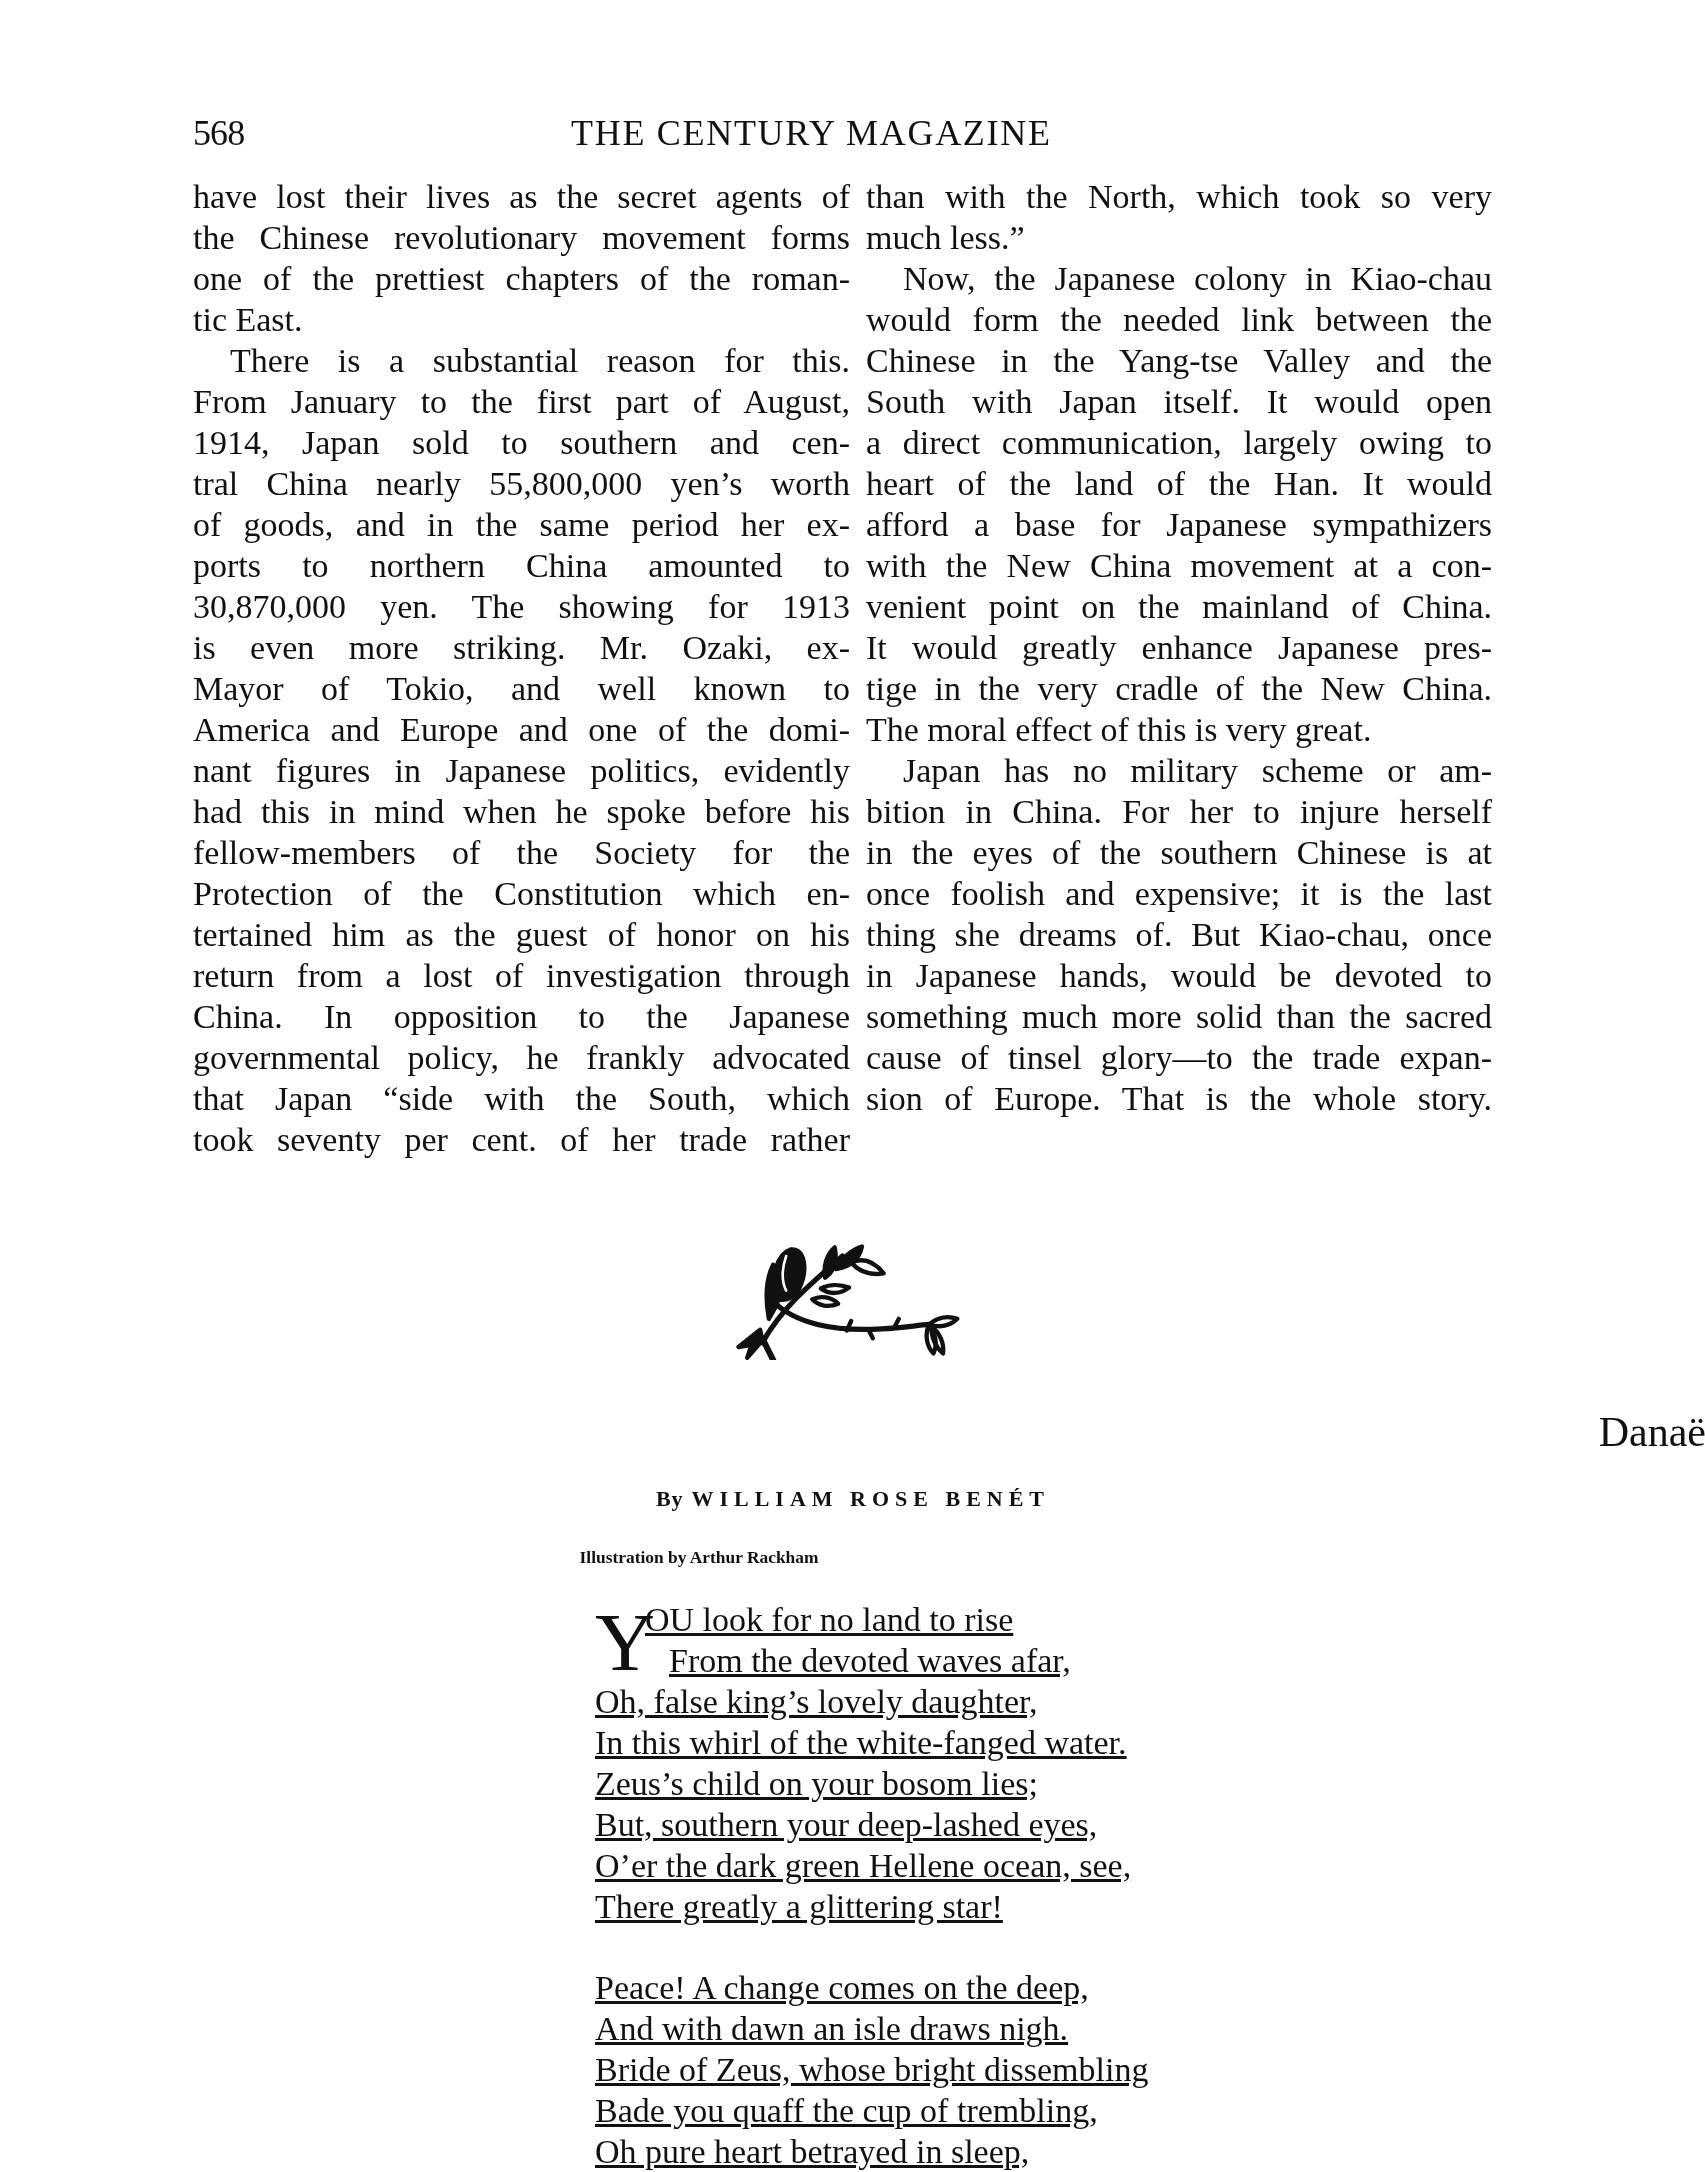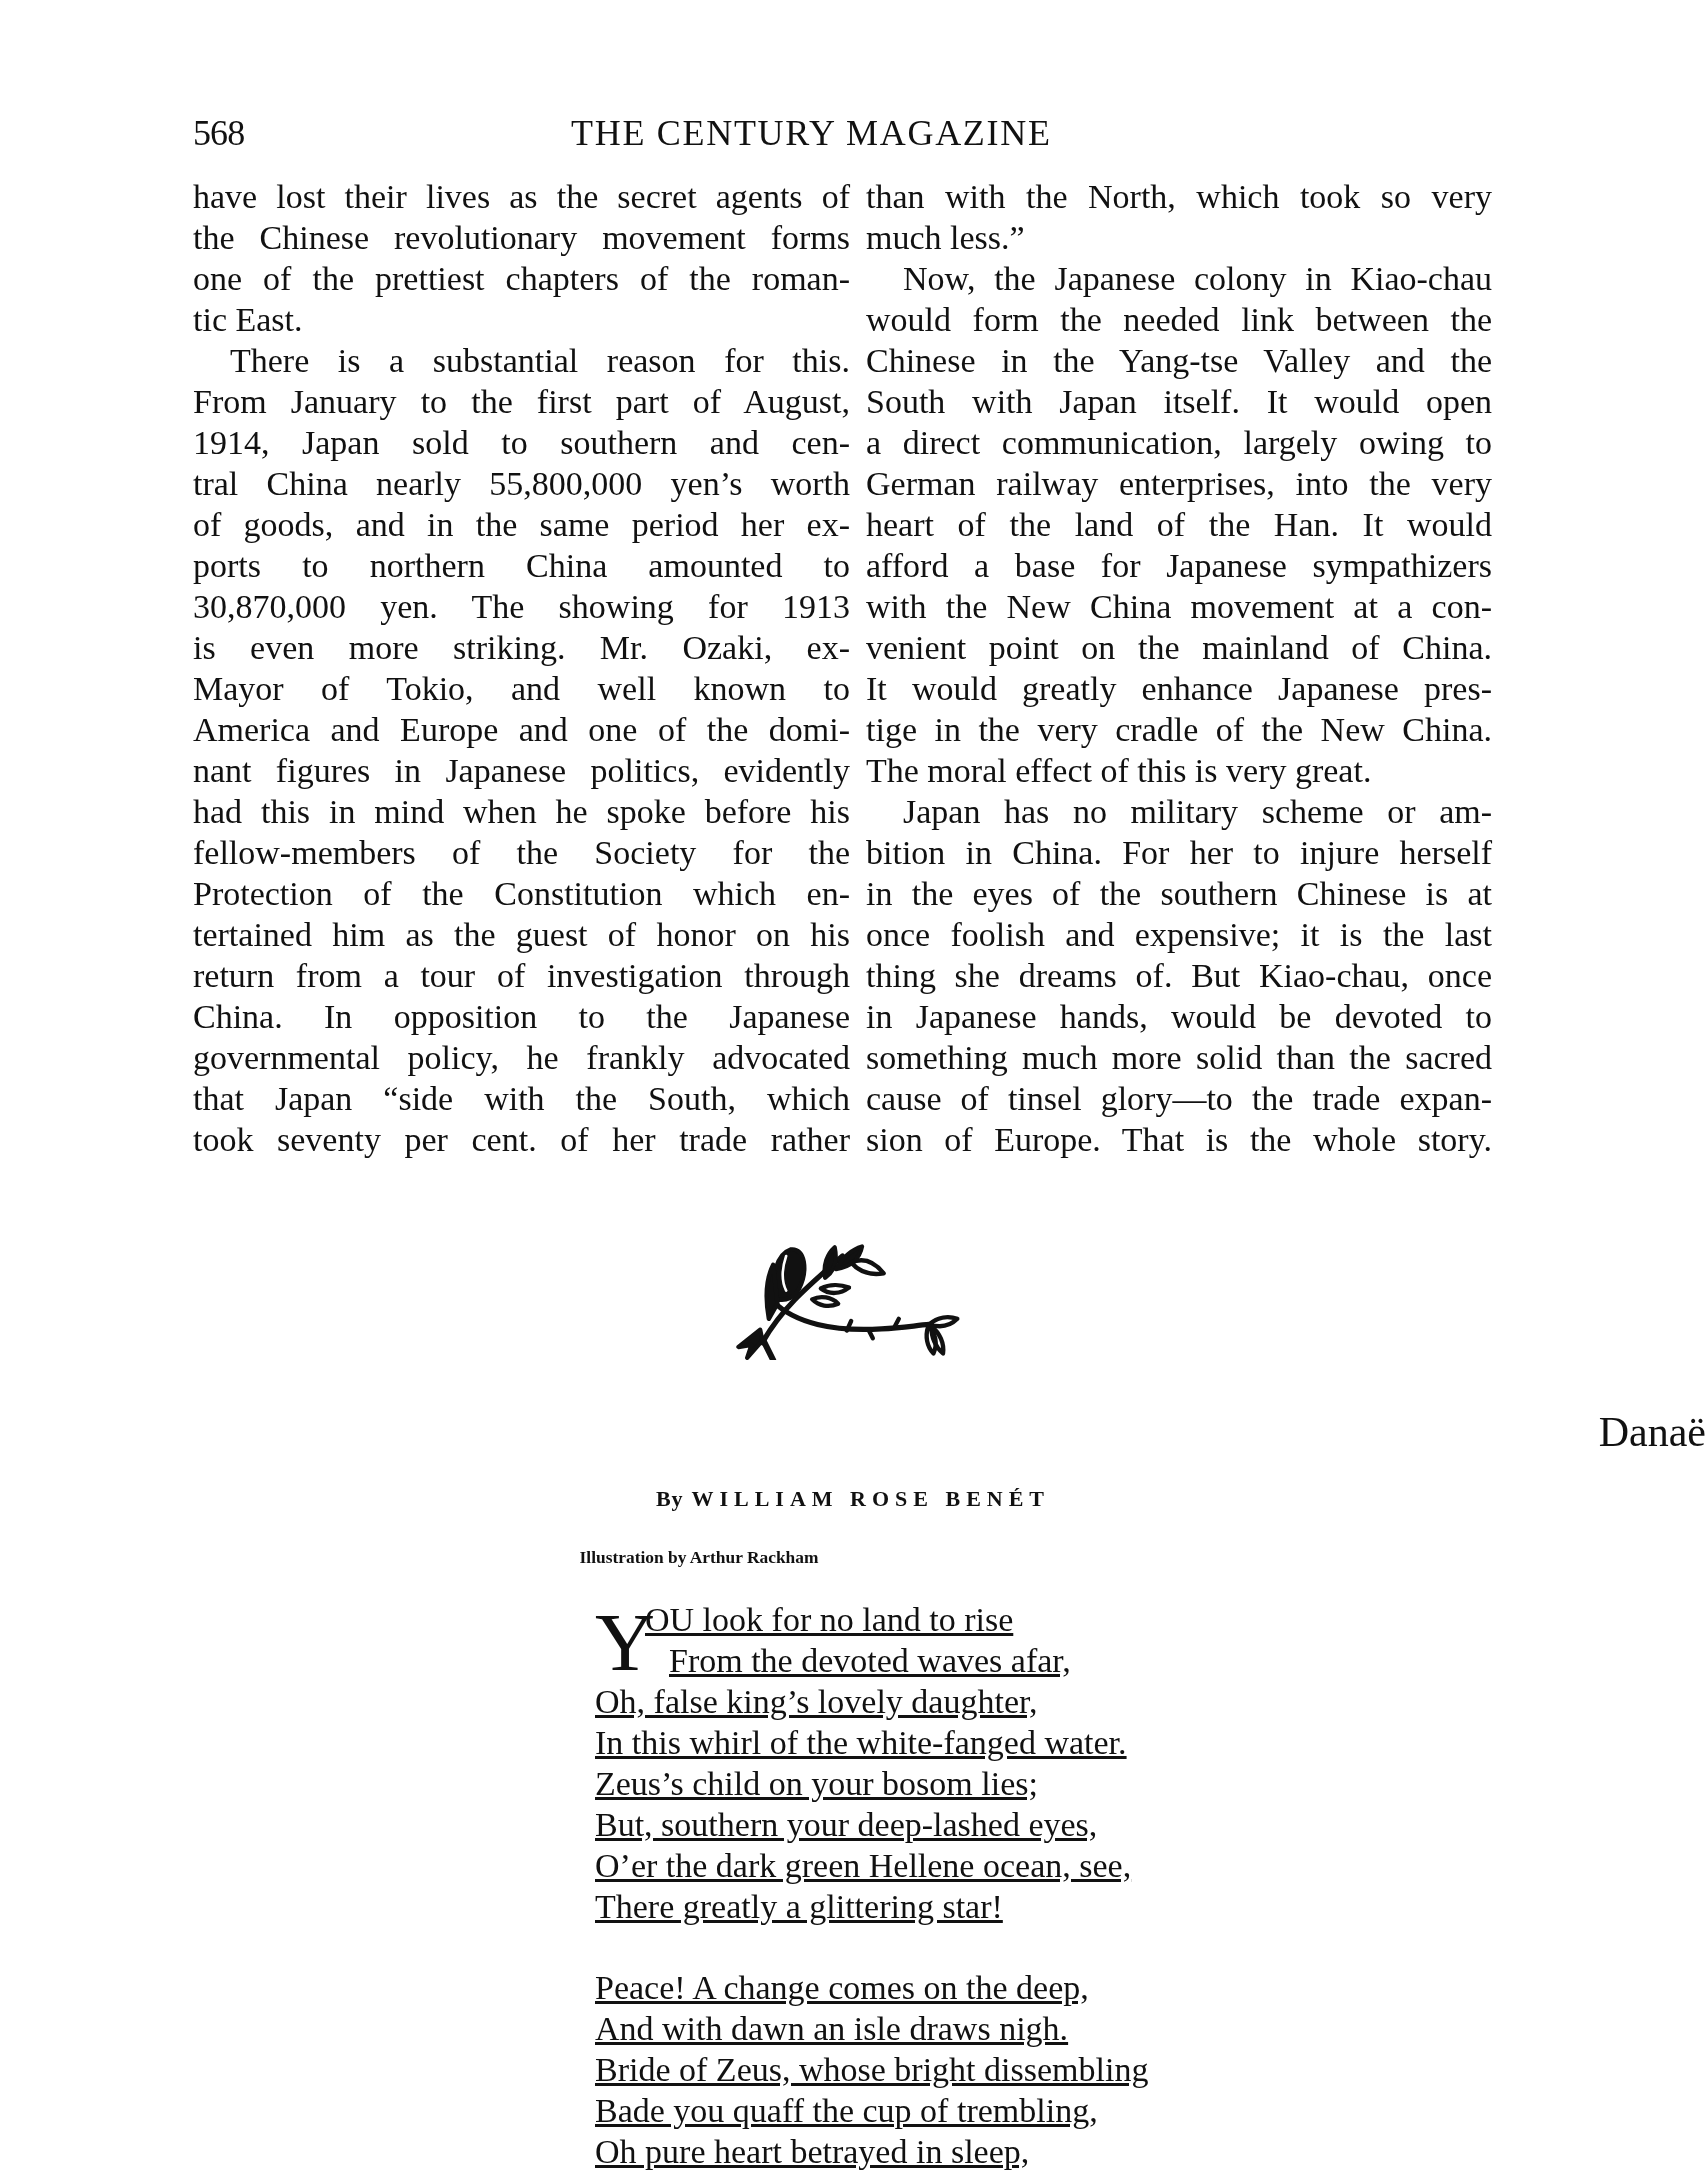--- a/index.html
+++ b/index.html
@@ -66,35 +66,34 @@
     <span class="line">ports to northern China amounted to</span>
     <span class="line">30,870,000 yen.  The showing for 1913</span>
     <span class="line">is even more striking.  Mr. Ozaki, ex-</span>
     <span class="line">Mayor of Tokio, and well known to</span>
     <span class="line">America and Europe and one of the domi-</span>
     <span class="line">nant figures in Japanese politics, evidently</span>
     <span class="line">had this in mind when he spoke before his</span>
     <span class="line">fellow-members of the Society for the</span>
     <span class="line">Protection of the Constitution which en-</span>
     <span class="line">tertained him as the guest of honor on his</span>
-    <span class="line">return from a tour of investigation through</span>
+    <span class="line">return from a lost of investigation through</span>
     <span class="line">China.  In opposition to the Japanese</span>
     <span class="line">governmental policy, he frankly advocated</span>
     <span class="line">that Japan “side with the South, which</span>
     <span class="line">took seventy per cent. of her trade rather</span>
   </div>
 <div class="column col-right" id="col-right">
     <span class="line">than with the North, which took so very</span>
     <span class="line last">much less.”</span>
     <span class="line indent">Now, the Japanese colony in Kiao-chau</span>
     <span class="line">would form the needed link between the</span>
     <span class="line">Chinese in the Yang-tse Valley and the</span>
     <span class="line">South with Japan itself.  It would open</span>
     <span class="line">a direct communication, largely owing to</span>
-    <span class="line">German railway enterprises, into the very</span>
     <span class="line">heart of the land of the Han.  It would</span>
     <span class="line">afford a base for Japanese sympathizers</span>
     <span class="line">with the New China movement at a con-</span>
     <span class="line">venient point on the mainland of China.</span>
     <span class="line">It would greatly enhance Japanese pres-</span>
     <span class="line">tige in the very cradle of the New China.</span>
     <span class="line last">The moral effect of this is very great.</span>
     <span class="line indent">Japan has no military scheme or am-</span>
     <span class="line">bition in China.  For her to injure herself</span>
     <span class="line">in the eyes of the southern Chinese is at</span>

